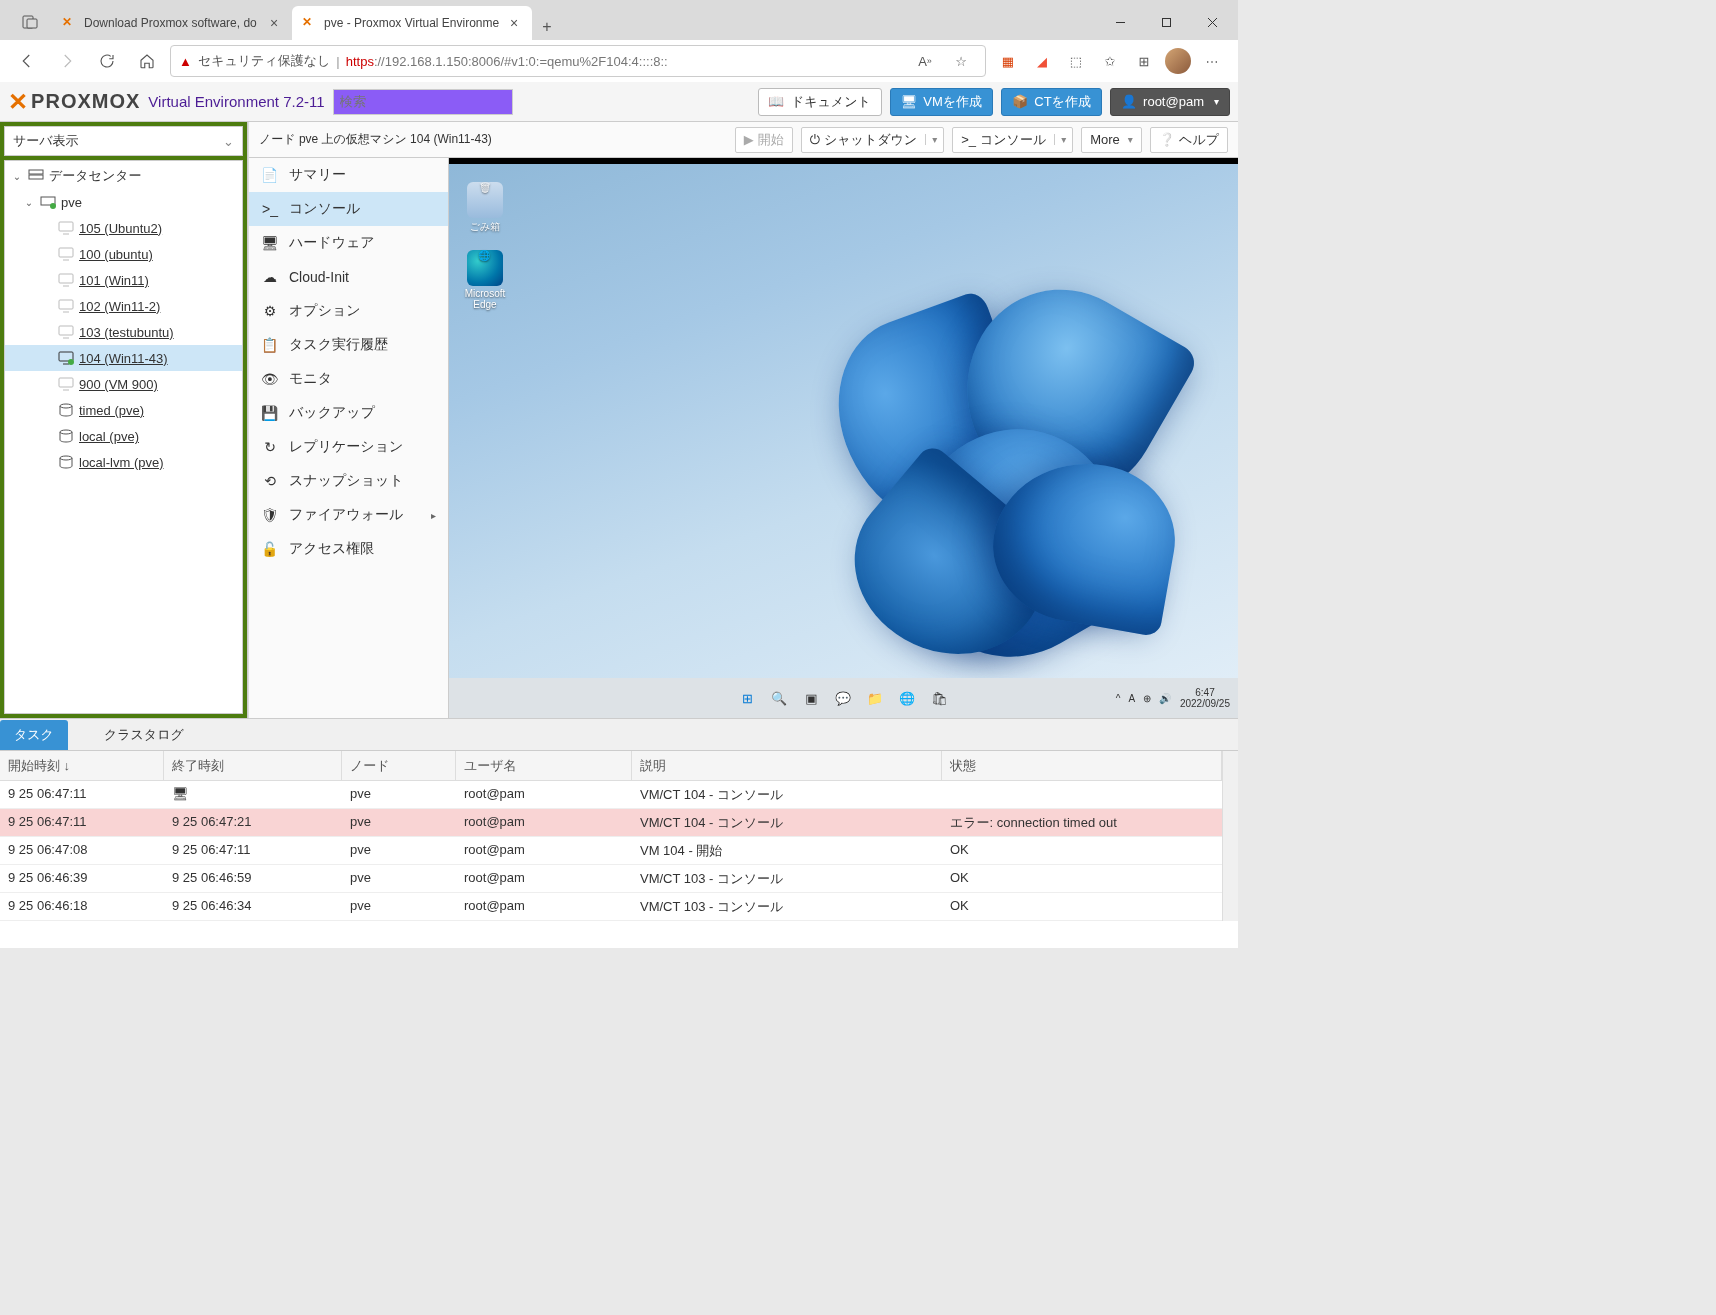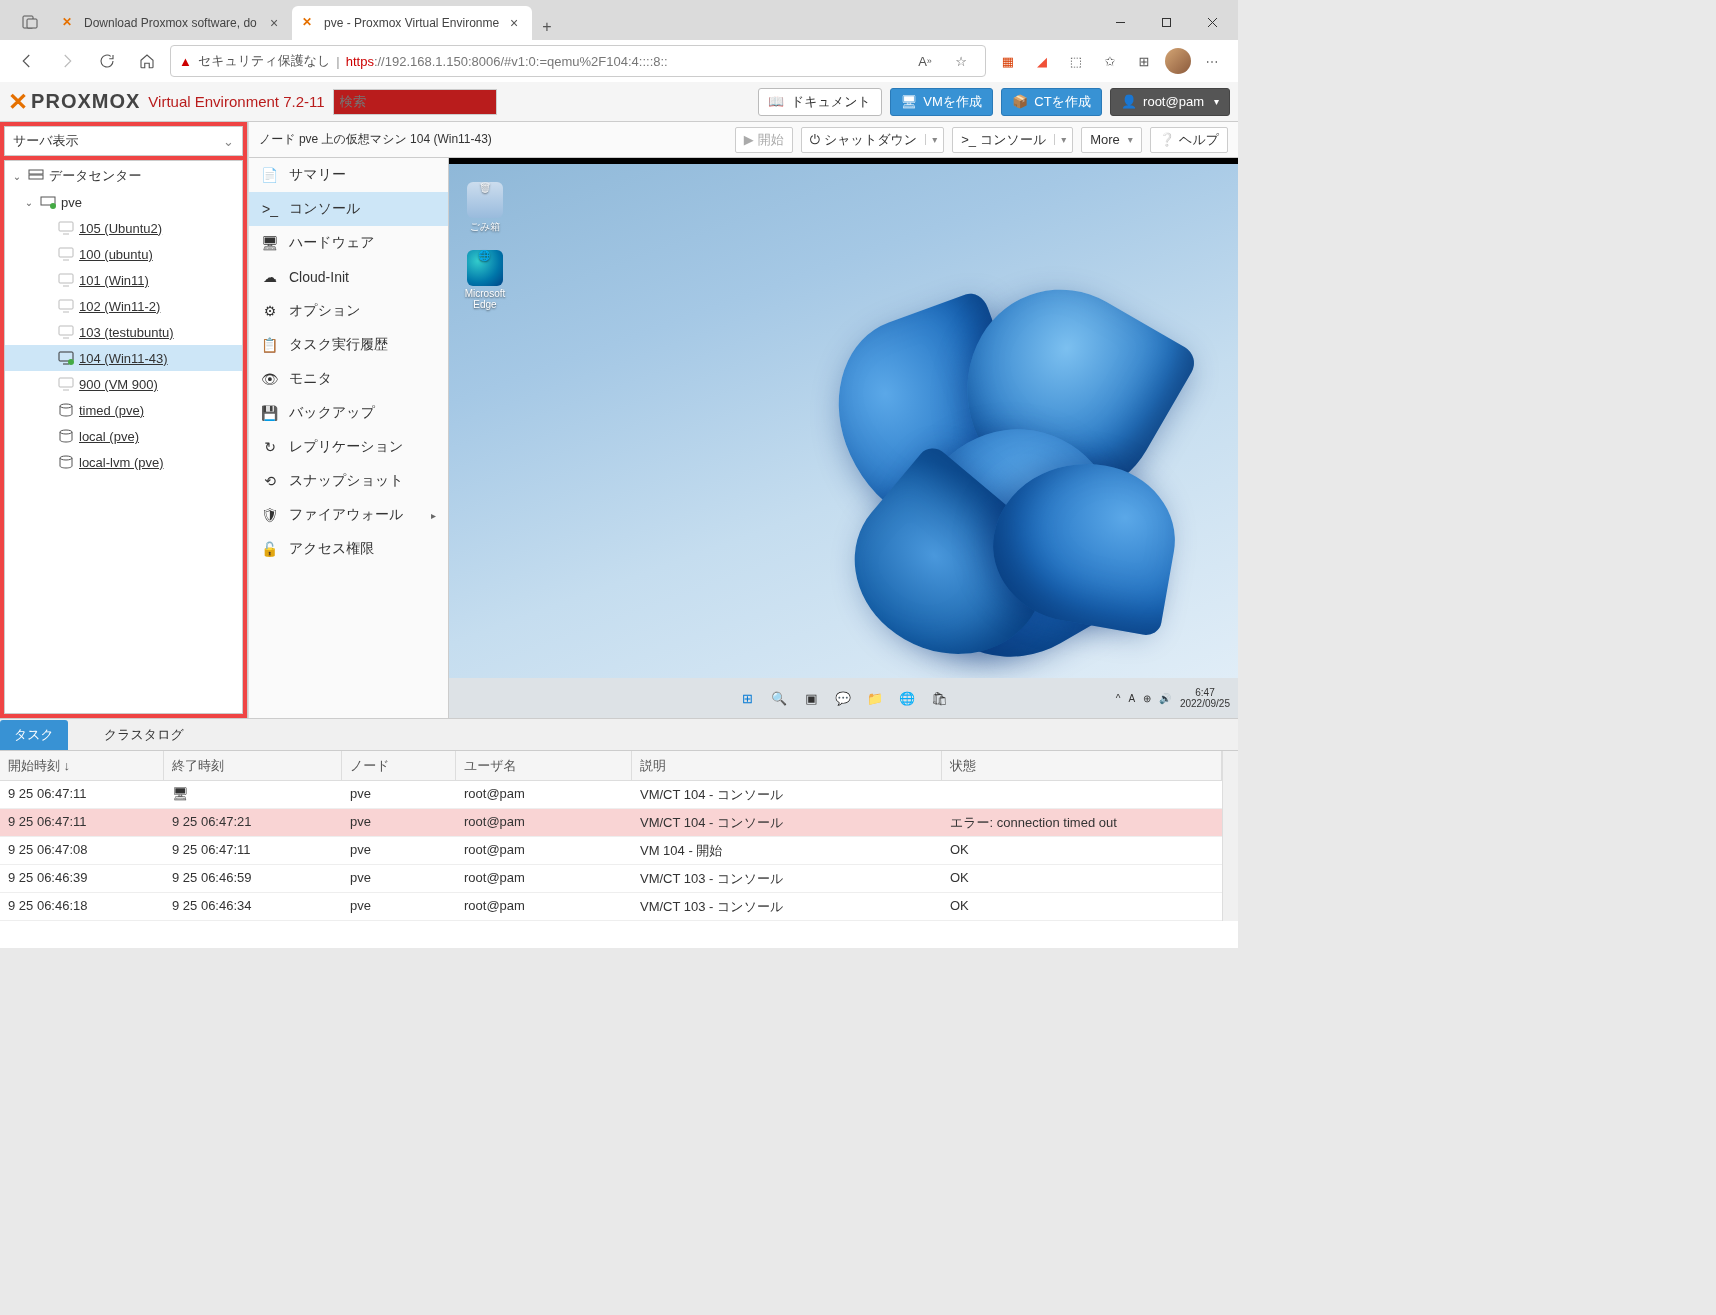--- a/index.html
+++ b/index.html
@@ -33,30 +33,30 @@
 .addr-actions { display:flex; gap:4px; margin-left:auto;}
 .addr-actions .ic, .toolbar-right .ic { width:32px;height:32px;display:flex;align-items:center;justify-content:center;color:#555;}
 .toolbar-right { display:flex; gap:2px; align-items:center;}
 .avatar { width:26px;height:26px;border-radius:50%;background:linear-gradient(135deg,#d4a574,#8b5a3c);}
 
 
 .pve-header { display:flex; align-items:center; height:40px; background:#f5f5f5; border-bottom:1px solid #ccc; padding:0 8px; gap:8px;}
 .pve-logo { font-weight:bold; font-size:20px; letter-spacing:1px; display:flex; align-items:center;}
 .pve-logo .x { color:#e57000; font-size:24px; margin-right:2px;}
 .pve-logo .p { color:#444;}
-.pve-ver { font-size:15px; color:#b91c1c;}
-.pve-search { height:26px; width:164px; border:1px solid #ccc; padding:0 6px; background:#b91c1c;}
+.pve-ver { font-size:15px; color:#4c1d95;}
+.pve-search { height:26px; width:180px; border:1px solid #ccc; padding:0 6px; background:#8b5cf6;}
 .header-spacer { flex:1;}
 .hbtn { display:flex; align-items:center; gap:6px; height:28px; padding:0 10px; border:1px solid #bbb; background:#fff; border-radius:3px; font-size:13px; color:#333;}
 .hbtn.blue { background:#3892d4; border-color:#2a7ab8; color:#fff;}
 .hbtn.dark { background:#555; border-color:#444; color:#fff;}
 
 
 .pve-body { display:flex; height:calc(100% - 40px - 82px - 230px);}
-.sidebar-left { width:248px; background:#ef4444; border-right:1px solid #ccc; display:flex; flex-direction:column;}
+.sidebar-left { width:248px; background:#4d7c0f; border-right:1px solid #ccc; display:flex; flex-direction:column;}
 .server-view { height:30px; border:1px solid #ccc; margin:4px; display:flex; align-items:center; padding:0 8px; background:#fff;}
 .server-view .chev { margin-left:auto; color:#888;}
 .tree { flex:1; overflow:auto; padding:2px 0; background:#fff; margin:0 4px 4px; border:1px solid #ccc;}
 .tree-item { display:flex; align-items:center; height:26px; padding-left:6px; gap:4px; white-space:nowrap;}
 .tree-item.selected { background:#cde6f7;}
 .tree-item .tgl { width:12px; font-size:10px; color:#666; text-align:center;}
 .tree-item .ico { width:18px; display:flex; align-items:center; justify-content:center;}
 .tree-item .ico svg { width:16px; height:14px;}
 .depth1 { padding-left:18px;}
 .depth2 { padding-left:36px;text-decoration:underline;}

